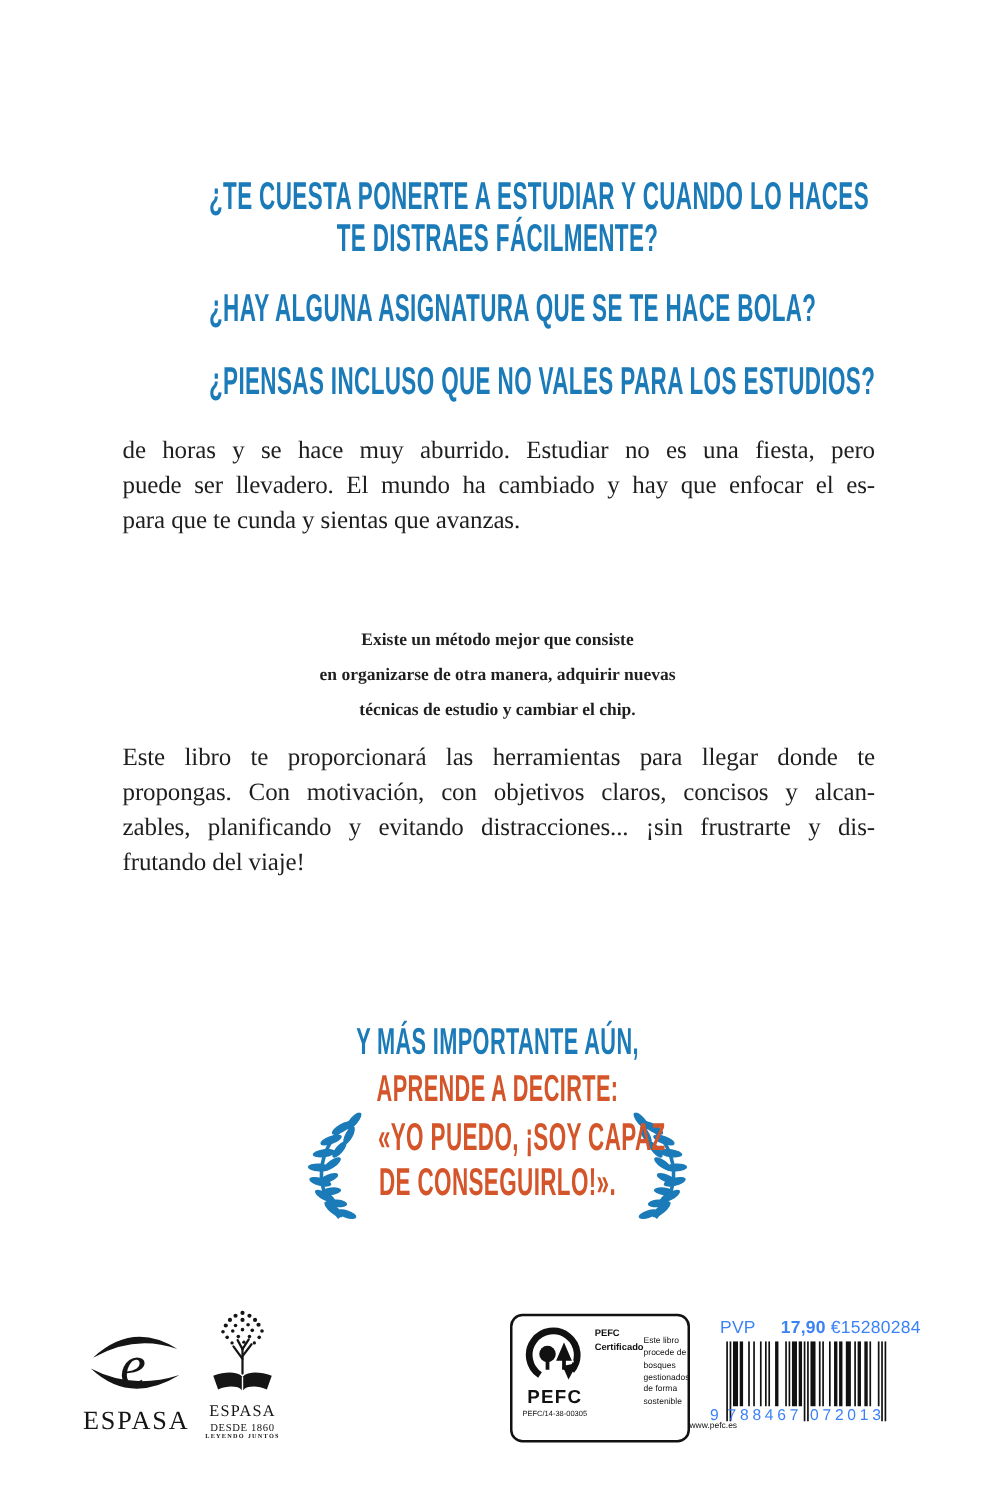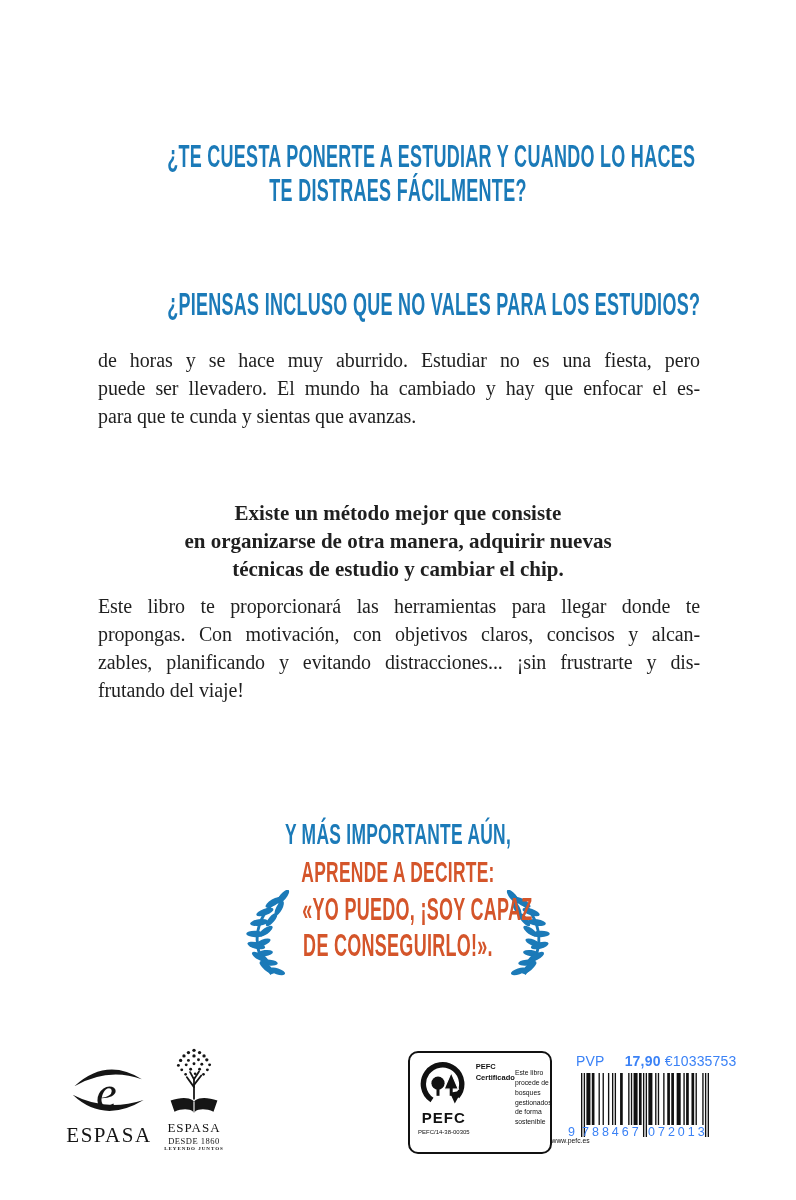--- a/index.html
+++ b/index.html
@@ -39,21 +39,21 @@
   .para{
     position:absolute;left:98px;width:602px;
     font-size:20px;line-height:28px;letter-spacing:-0.1px;
   }
   .para .jline{text-align:justify;text-align-last:justify;white-space:nowrap;}
   .para .jline.last{text-align-last:left;}
   #para1{top:346px;}
   #para2{top:592px;}
   .boldblock{
     position:absolute;left:0;right:0;
-    font-weight:bold;font-size:21px;line-height:28px;
+    font-weight:bold;font-size:14px;line-height:28px;
   }
   .boldblock .cline{text-align:center;white-space:nowrap;}
   #bold1{top:499px;}
   #bold2{top:711px;}
   
   #cta{position:absolute;top:818px;left:0;right:0;}
   .cta-line-blue{color:var(--blue);font-size:30px;line-height:32px;}
   .cta-line-orange{color:var(--orange);font-size:30px;line-height:32px;margin-top:6px;}
   .wreath{
     position:relative;width:330px;margin:2px auto 0;
@@ -101,20 +101,23 @@
   .ean-g2{position:absolute;left:80px;width:34px;text-align:center;letter-spacing:3px;}
 </style>
 </head>
 <body>
 
 <div class="page">
 
   <div class="hblock" id="q1">
       <div class="hline">¿TE CUESTA PONERTE A ESTUDIAR Y CUANDO LO HACES</div>
       <div class="hline last">TE DISTRAES FÁCILMENTE?</div>
+    </div>
+  <div class="hblock" id="q2">
+      <div class="hline last">¿HAY ALGUNA ASIGNATURA QUE SE TE HACE BOLA?</div>
     </div>
   <div class="hblock" id="q3">
       <div class="hline last">¿PIENSAS INCLUSO QUE NO VALES PARA LOS ESTUDIOS?</div>
     </div>
 
   <div class="para" id="para1">
       <div class="jline">de horas y se hace muy aburrido. Estudiar no es una fiesta, pero</div>
       <div class="jline">puede ser llevadero. El mundo ha cambiado y hay que enfocar el es-</div>
       <div class="jline last">para que te cunda y sientas que avanzas.</div>
     </div>
@@ -217,21 +220,21 @@
         <div class="pefc-desc">Este libro procede de bosques gestionados de forma sostenible</div>
         <div class="pefc-url">www.pefc.es</div>
       </div>
     </div>
 
     <div class="price-block">
       <div class="price-row">
         <span class="price-label">PVP</span>
         <span class="price-amount">17,90</span>
         <span class="price-euro">€</span>
-        <span class="product-code">10335753</span>
+        <span class="product-code">15280284</span>
       </div>
       <div class="barcode-wrap">
         <svg id="barcode-svg" width="138" height="68" viewBox="0 0 138 68">
             <rect x="5.00" y="0" width="1.35" height="64" fill="#111"></rect>
             <rect x="7.69" y="0" width="1.35" height="64" fill="#111"></rect>
             <rect x="10.39" y="0" width="4.04" height="52" fill="#111"></rect>
             <rect x="15.78" y="0" width="2.69" height="52" fill="#111"></rect>
             <rect x="22.52" y="0" width="1.35" height="52" fill="#111"></rect>
             <rect x="26.56" y="0" width="1.35" height="52" fill="#111"></rect>
             <rect x="31.95" y="0" width="1.35" height="52" fill="#111"></rect>

